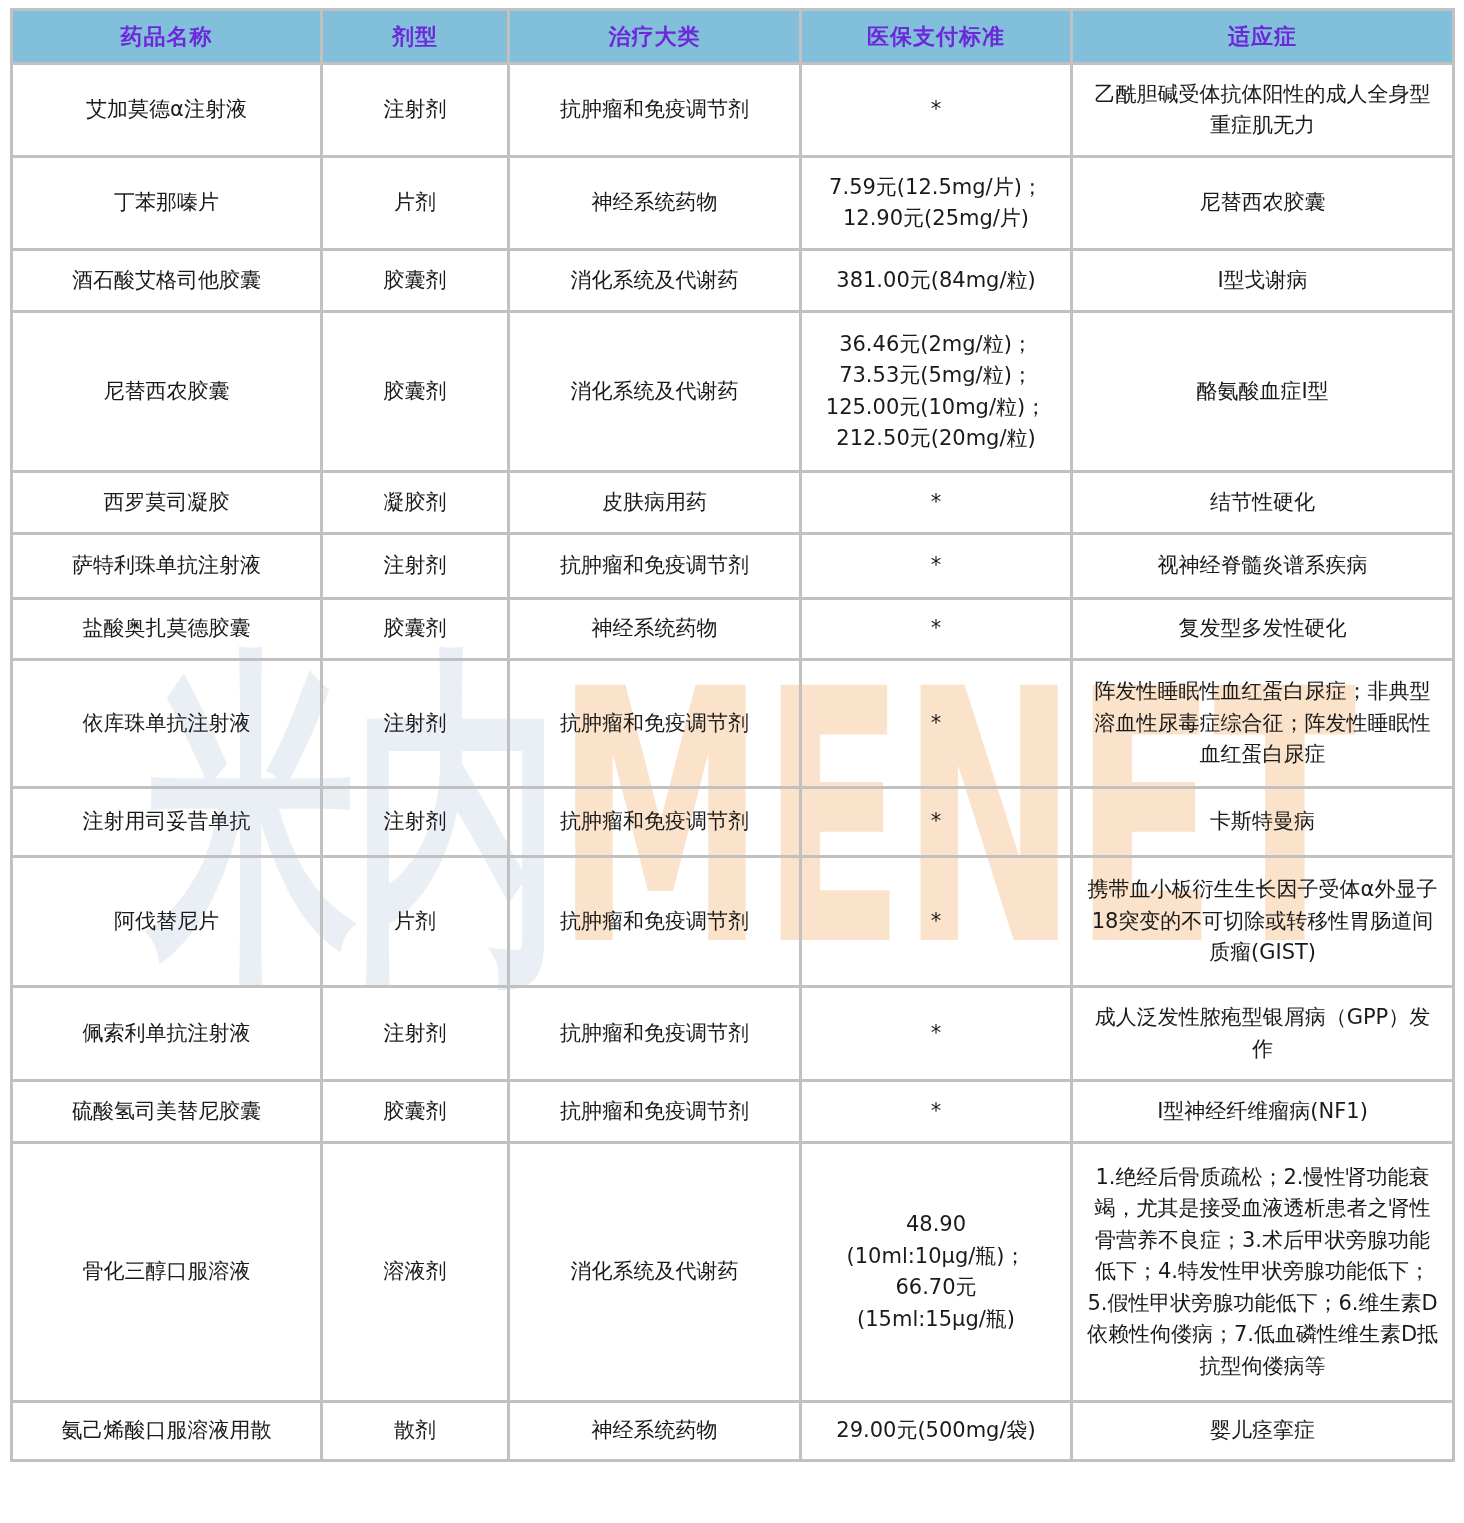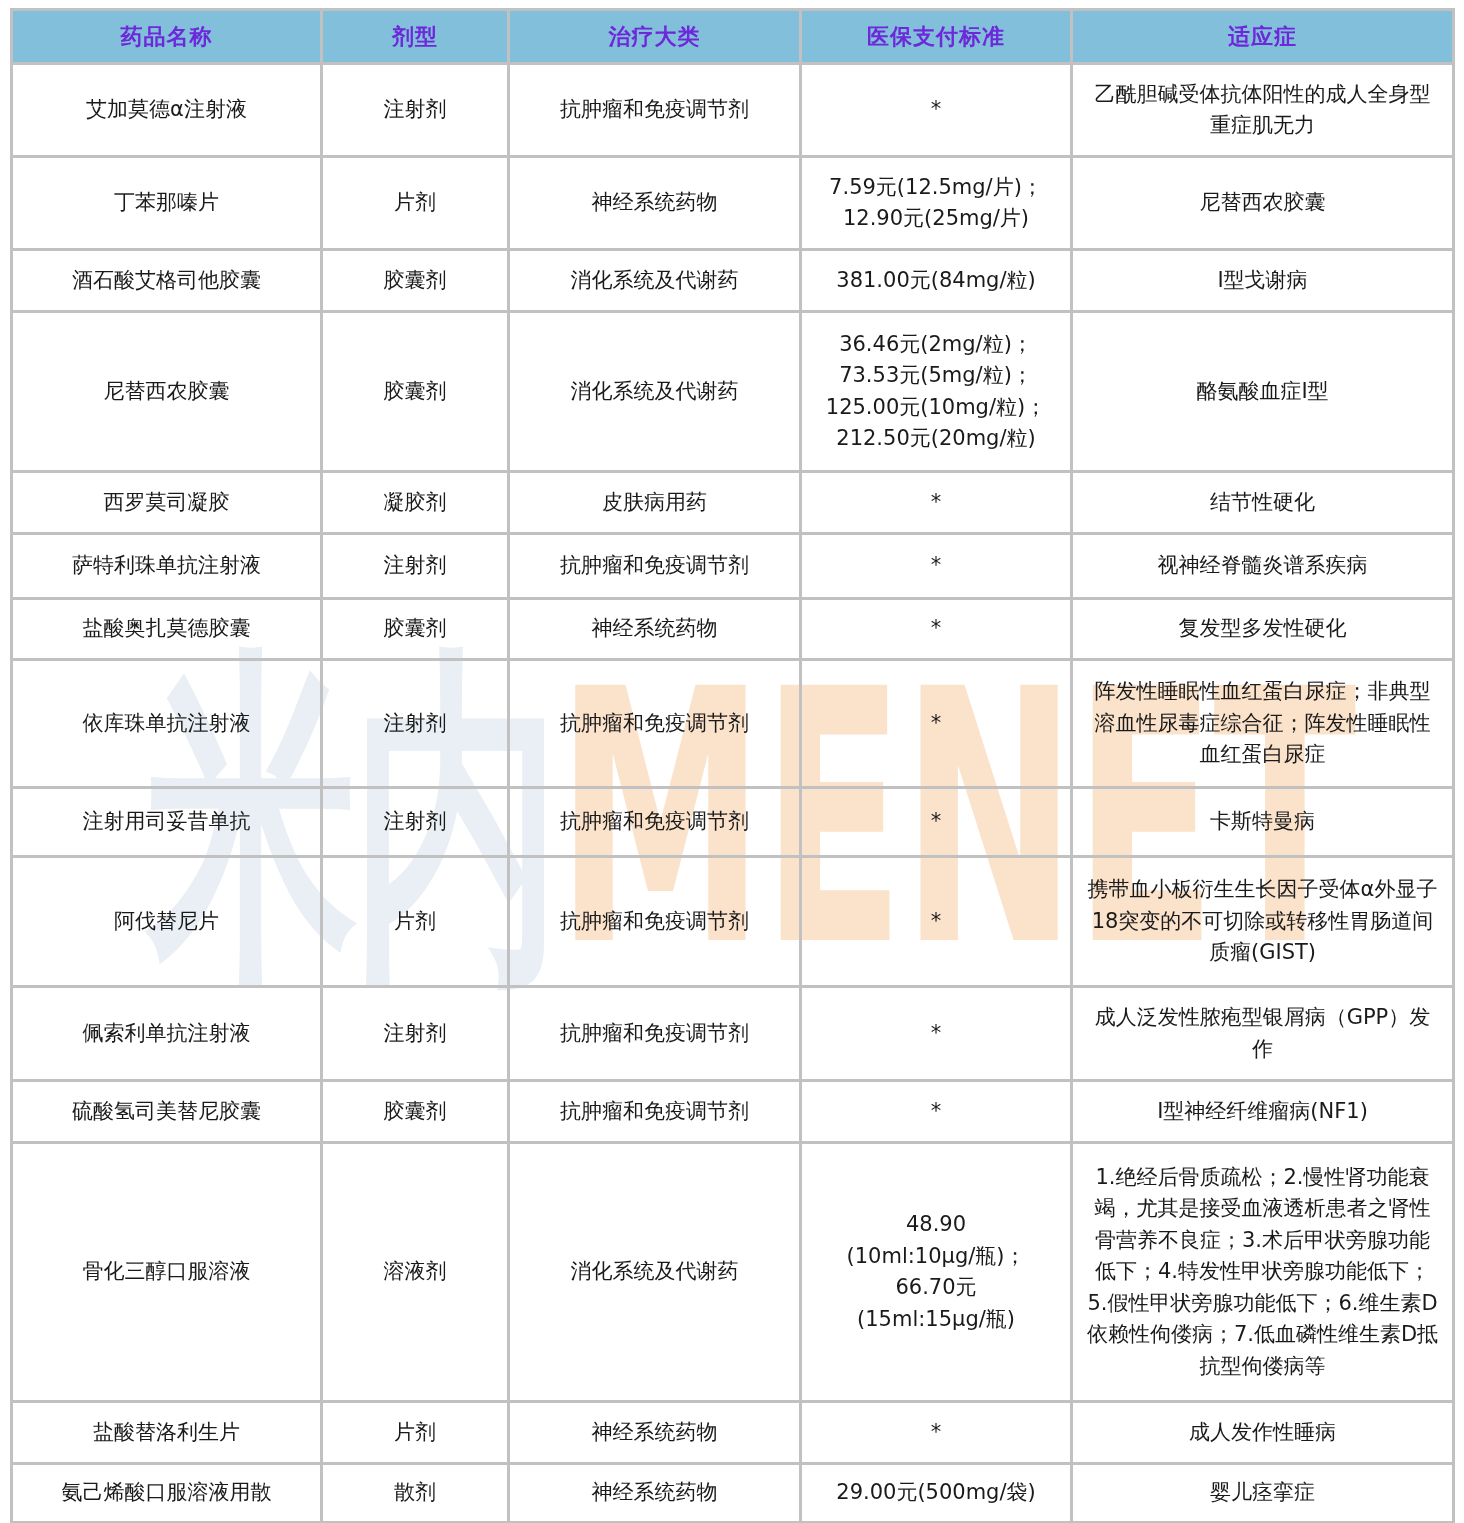--- a/index.html
+++ b/index.html
@@ -190,27 +190,20 @@
       <tr style="height:259px">
         <td>骨化三醇口服溶液</td>
         <td>溶液剂</td>
         <td>消化系统及代谢药</td>
         <td class="col-payment">48.90
 (10ml:10μg/瓶)；
 66.70元
 (15ml:15μg/瓶)</td>
         <td>1.绝经后骨质疏松；2.慢性肾功能衰竭，尤其是接受血液透析患者之肾性骨营养不良症；3.术后甲状旁腺功能低下；4.特发性甲状旁腺功能低下；5.假性甲状旁腺功能低下；6.维生素D依赖性佝偻病；7.低血磷性维生素D抵抗型佝偻病等</td>
       </tr>
-      <tr style="height:62px">
-        <td>盐酸替洛利生片</td>
-        <td>片剂</td>
-        <td>神经系统药物</td>
-        <td class="col-payment">*</td>
-        <td>成人发作性睡病</td>
-      </tr>
       <tr style="height:59px">
         <td>氨己烯酸口服溶液用散</td>
         <td>散剂</td>
         <td>神经系统药物</td>
         <td class="col-payment">29.00元(500mg/袋)</td>
         <td>婴儿痉挛症</td>
       </tr>
     </tbody>
   </table>
 

